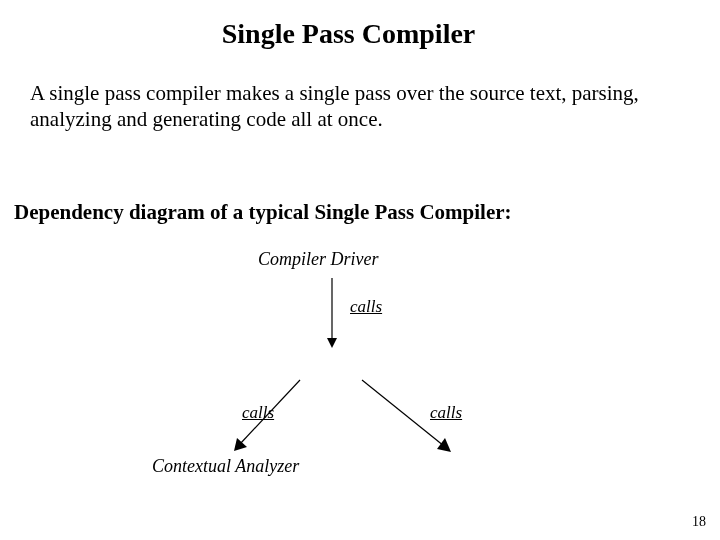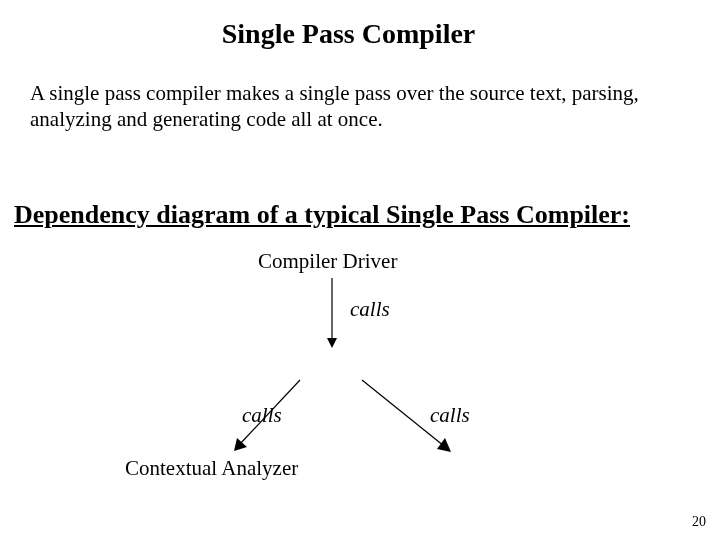--- a/index.html
+++ b/index.html
@@ -31,34 +31,35 @@
     top: 80px;
     left: 30px;
     width: 640px;
     font-size: 21px;
     line-height: 1.25;
   }
   .subhead {
     position: absolute;
     top: 200px;
     left: 14px;
-    font-size: 26px;
+    font-size: 21px;
     font-weight: bold;
-    text-decoration: underline;
   }
   .node {
     position: absolute;
-    font-size: 21px;
+    font-size: 18px;
     white-space: nowrap;
+    font-style: italic;
   }
   .edge-label {
     position: absolute;
-    font-size: 21px;
+    font-size: 17px;
     font-style: italic;
     white-space: nowrap;
+    text-decoration: underline;
   }
   .page-num {
     position: absolute;
     right: 14px;
     bottom: 10px;
     font-size: 14px;
   }
   svg.arrows {
     position: absolute;
     left: 0;
@@ -80,32 +81,32 @@
 <body>
 <div class="slide">
 
   <div class="title">Single Pass Compiler</div>
 
   <div class="intro">A single pass compiler makes a single pass over the source text, parsing, analyzing and generating code all at once.</div>
 
   <div class="subhead">Dependency diagram of a typical Single Pass Compiler:</div>
 
   <div class="node" style="left:258px; top:249px;">Compiler Driver</div>
-  <div class="node" style="left:125px; top:456px;">Contextual Analyzer</div>
+  <div class="node" style="left:152px; top:456px;">Contextual Analyzer</div>
 
   <div class="edge-label" style="left:350px; top:297px;">calls</div>
   <div class="edge-label" style="left:242px; top:403px;">calls</div>
   <div class="edge-label" style="left:430px; top:403px;">calls</div>
 
   <svg class="arrows" viewBox="0 0 720 540">
 
     <line class="arrow-line" x1="332" y1="278" x2="332" y2="340"></line>
     <polygon class="arrow-head" points="332,348 327,338 337,338"></polygon>
 
     <line class="arrow-line" x1="300" y1="380" x2="240" y2="444"></line>
     <polygon class="arrow-head" points="234,451 237,438 247,447"></polygon>
 
     <line class="arrow-line" x1="362" y1="380" x2="444" y2="446"></line>
     <polygon class="arrow-head" points="451,452 437,449 445,438"></polygon>
   </svg>
 
-  <div class="page-num">20</div>
+  <div class="page-num">18</div>
 </div>
 
 </body></html>

